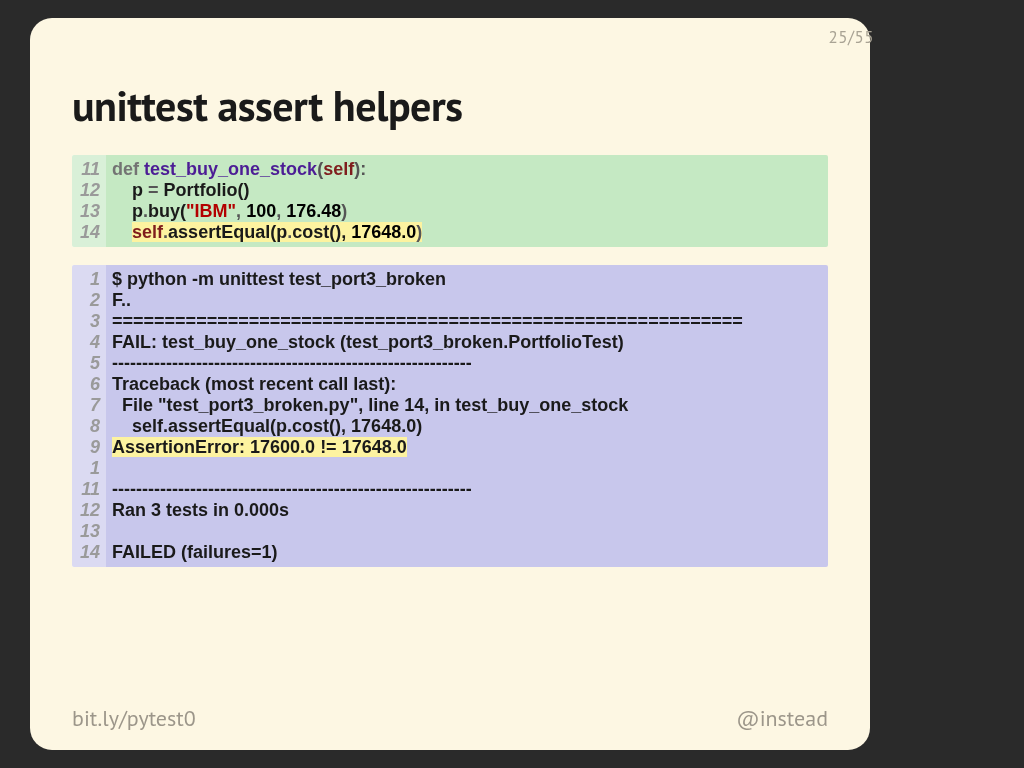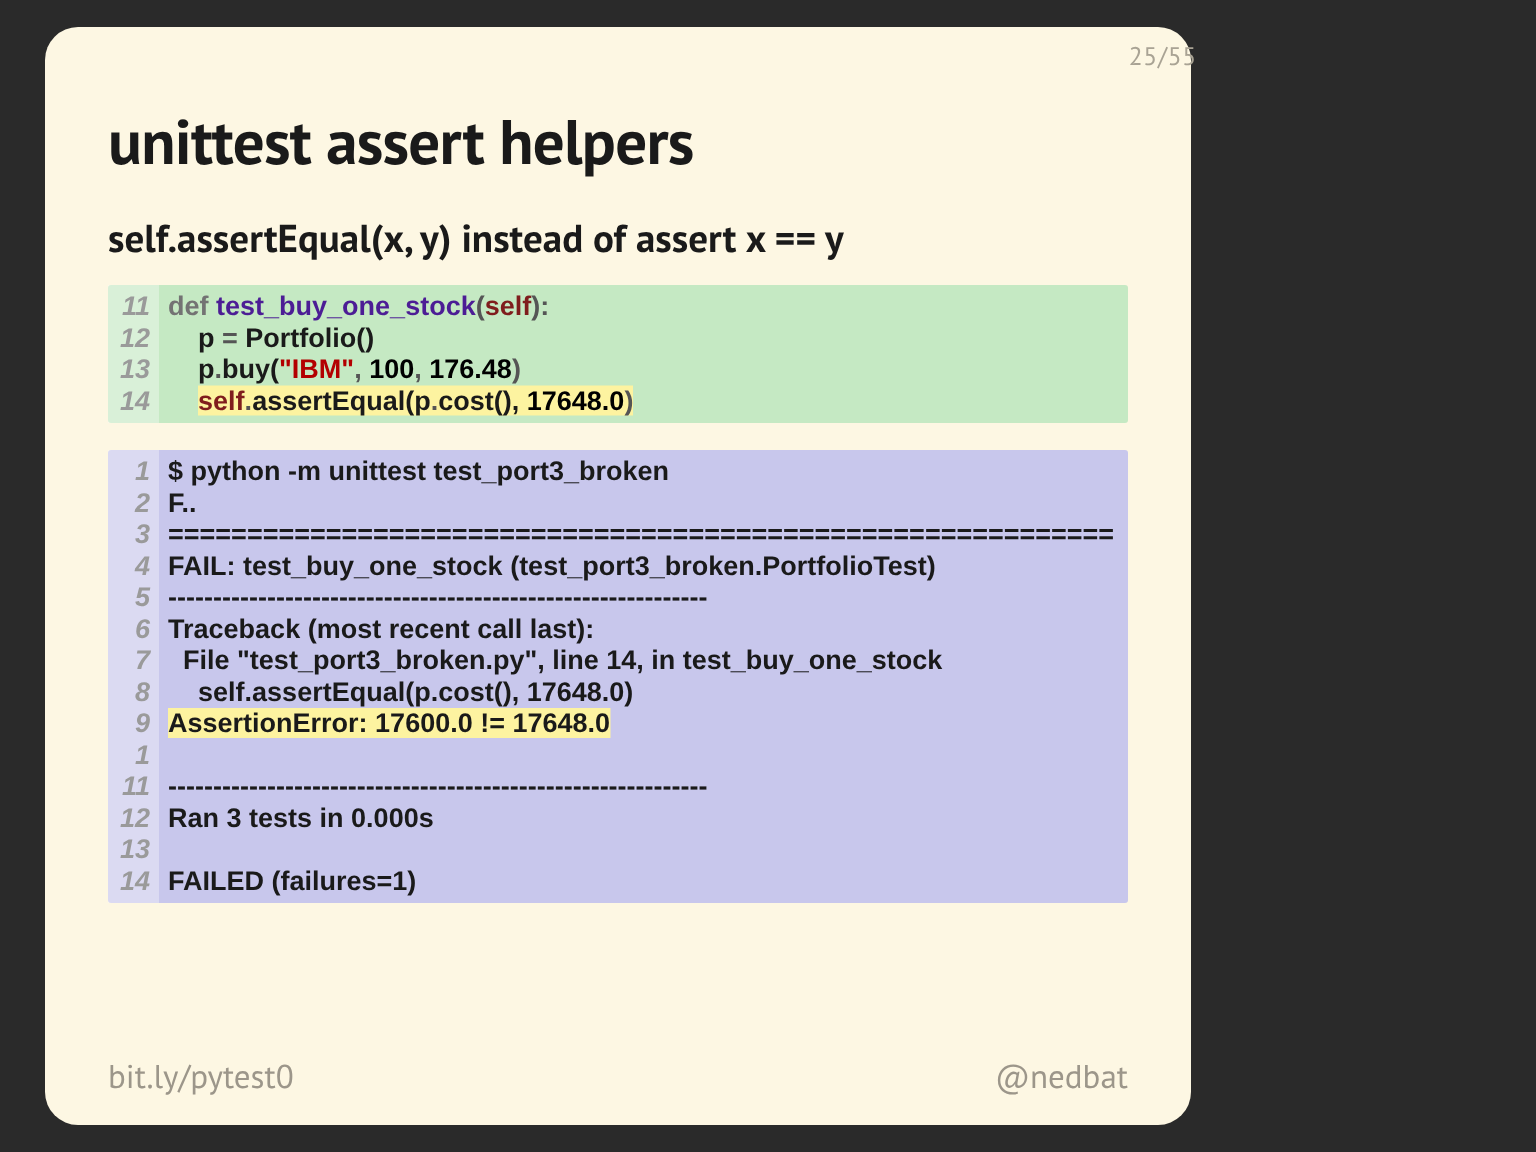--- a/index.html
+++ b/index.html
@@ -8,36 +8,36 @@
     width: 1024px;
     height: 768px;
     background: #2a2a2a;
     font-family: "PT Sans", "Helvetica Neue", Arial, sans-serif;
     overflow: hidden;
   }
   .slide {
     position: relative;
     box-sizing: border-box;
     margin: 18px 30px 18px 30px;
-    width: 764px;
+    width: 840px;
     height: 732px;
     background: #fdf7e3;
     border-radius: 22px;
     padding: 48px 42px 70px 42px;
   }
   .pagecount {
     position: absolute;
     top: 8px;
     right: -4px;
     color: #a9a394;
     font-size: 17px;
     letter-spacing: 0.5px;
   }
   h1.title {
-    margin: 0 0 22px 0;
+    margin: 12px 0 22px 0;
     font-size: 42px;
     font-weight: 800;
     color: #1a1a1a;
     letter-spacing: -0.5px;
   }
   .subtitle {
     margin: 0 0 14px 0;
     font-size: 26px;
     font-weight: 700;
     color: #1a1a1a;
@@ -91,21 +91,20 @@
 </style>
 </head>
 <body>
 
 <div class="slide">
 
   <div class="pagecount">25/55</div>
 
   <h1 class="title">unittest assert helpers</h1>
 
-  <div class="subtitle">self.assertEqual(x, y) instead of assert x == y</div>
 
   <div class="codeblock green">
     <div class="gutter" id="gutter1">
         <div class="codeline">11</div>
         <div class="codeline">12</div>
         <div class="codeline">13</div>
         <div class="codeline">14</div>
       </div>
     <div class="codebody" id="body1"><span class="codeline"><span class="kw">def </span><span class="fn">test_buy_one_stock</span><span class="punct">(</span><span class="bself">self</span><span class="punct">):</span></span><span class="codeline"><span>    p </span><span class="punct">=</span><span> Portfolio()</span></span><span class="codeline"><span>    p</span><span class="punct">.</span><span>buy(</span><span class="str">"IBM"</span><span class="punct">, </span><span class="num">100</span><span class="punct">, </span><span class="num">176.48</span><span class="punct">)</span></span><span class="codeline">    <span class="hl"><span class="bself">self</span><span class="punct">.</span><span>assertEqual(p</span><span class="punct">.</span><span>cost(), </span><span class="num">17648.0</span><span class="punct">)</span></span></span></div>
   </div>
@@ -127,16 +126,16 @@
         <div class="codeline">13</div>
         <div class="codeline">14</div>
       </div>
     <div class="codebody" id="body2"><span class="codeline">$ python -m unittest test_port3_broken</span><span class="codeline">F..</span><span class="codeline">============================================================</span><span class="codeline">FAIL: test_buy_one_stock (test_port3_broken.PortfolioTest)</span><span class="codeline">------------------------------------------------------------</span><span class="codeline">Traceback (most recent call last):</span><span class="codeline">  File "test_port3_broken.py", line 14, in test_buy_one_stock</span><span class="codeline">    self.assertEqual(p.cost(), 17648.0)</span><span class="codeline"><span class="hl">AssertionError: 17600.0 != 17648.0</span></span><span class="codeline"></span><span class="codeline">------------------------------------------------------------</span><span class="codeline">Ran 3 tests in 0.000s</span><span class="codeline"></span><span class="codeline">FAILED (failures=1)</span></div>
   </div>
 
   <div class="footer">
     <span>
       <span>bit.ly/</span><a href="#">pytest0</a>
     </span>
-    <span>@nedbat</span>
+    <span>@instead</span>
   </div>
 
 </div>
 
 </body></html>

